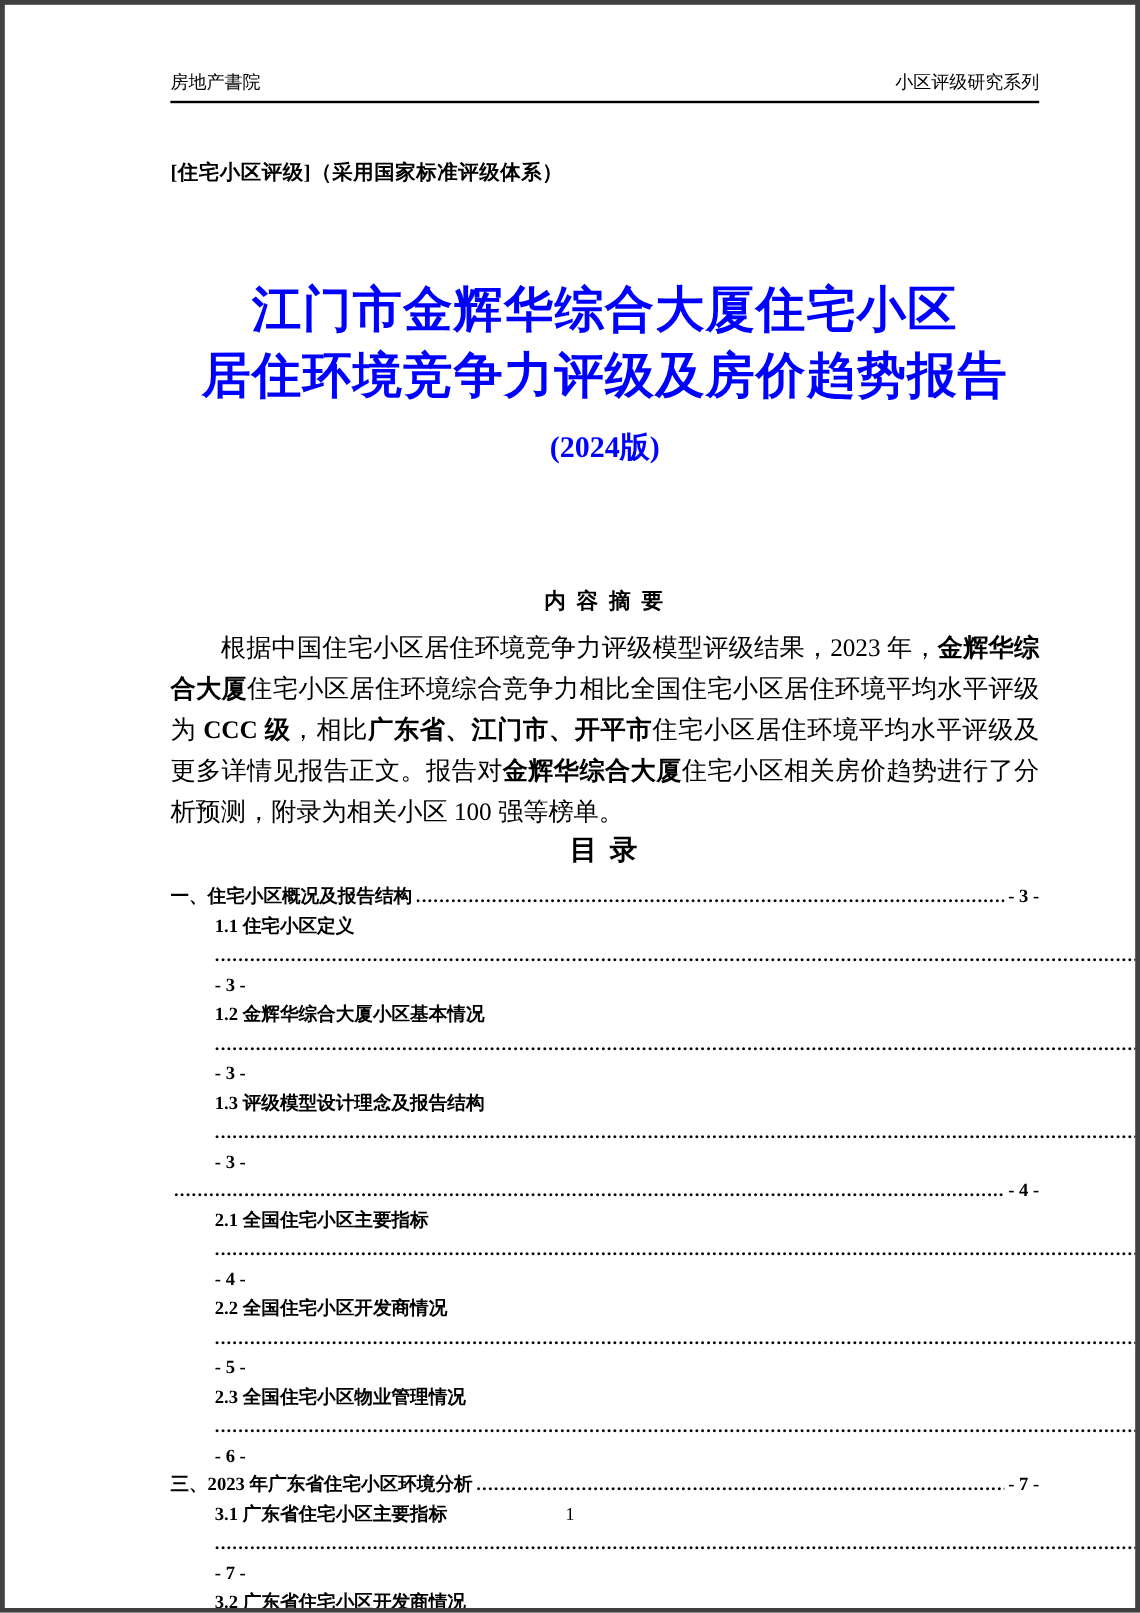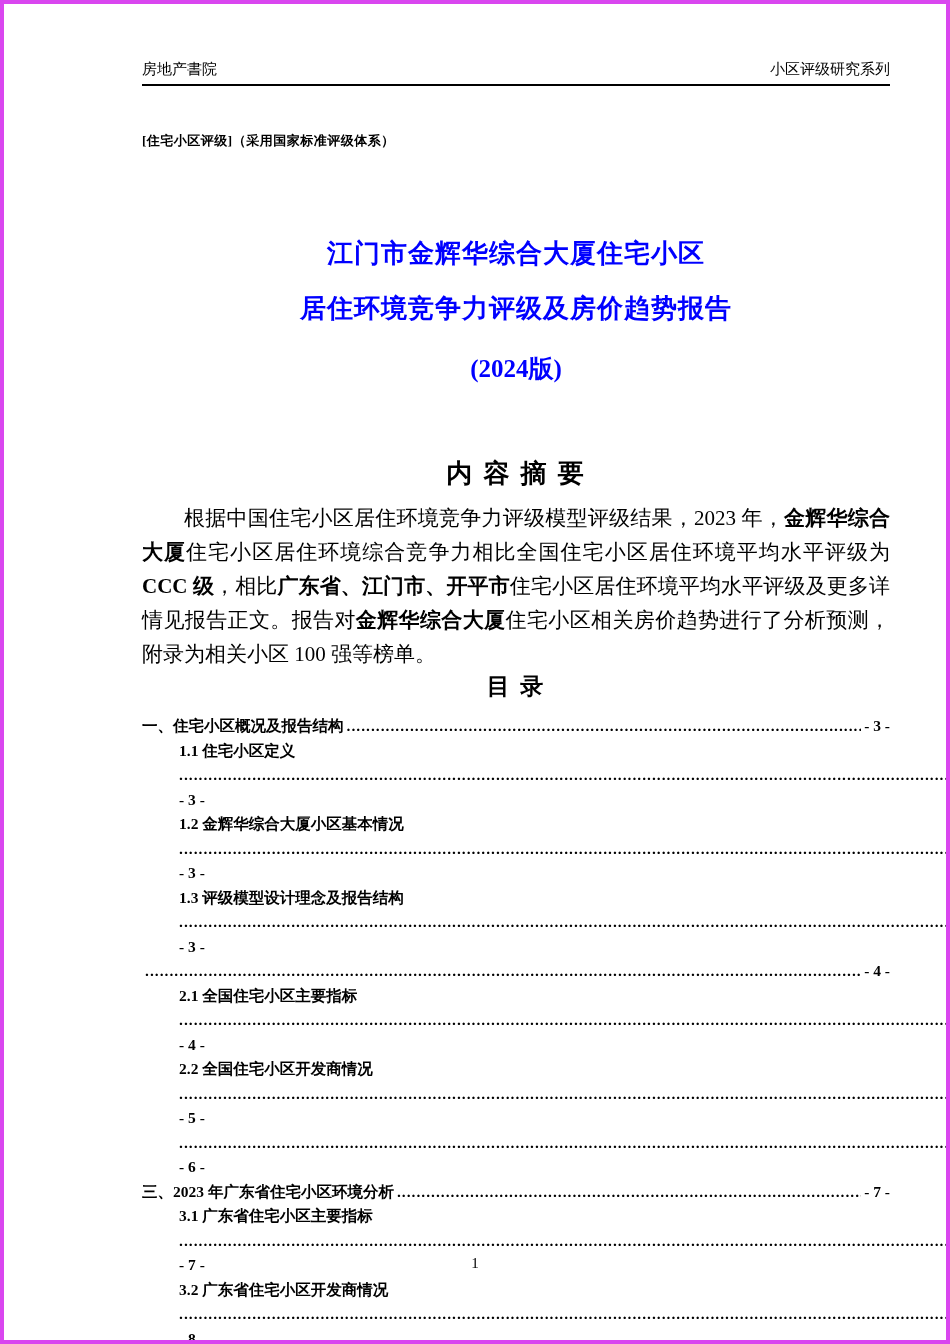--- a/index.html
+++ b/index.html
@@ -4,55 +4,55 @@
 <style>
   * { margin: 0; padding: 0; box-sizing: border-box; }
   html, body { background: #ffffff; }
   body {
     width: 950px; height: 1344px;
     font-family: "Liberation Serif", "DejaVu Serif", serif;
     color: #000;
   }
   .page {
     width: 950px; height: 1344px;
-    border: 4px solid #d946ef;
+    border: 4px solid #404040;
     background: #fff;
     position: relative;
-    padding: 56px 56px 0 138px;
+    padding: 56px 80px 0 138px;
     overflow: hidden;
   }
   
   .header {
     display: flex; justify-content: space-between; align-items: flex-end;
     font-size: 15px; line-height: 18px;
   }
   .header-rule {
     border: none; border-top: 2px solid #000;
     margin-top: 6px; width: 100%;
   }
   
   .tagline {
     margin-top: 46px;
-    font-size: 13px; font-weight: bold;
+    font-size: 17px; font-weight: bold;
     letter-spacing: 0.5px;
   }
   
   .title-block {
     margin-top: 76px;
     text-align: center;
     color: var(--title-blue, #0000FF);
     font-weight: bold;
   }
-  .title-line { font-size: 26px; line-height: 55px; letter-spacing: 1px; }
+  .title-line { font-size: 41px; line-height: 55px; letter-spacing: 1px; }
   .title-edition { font-size: 25px; line-height: 34px; margin-top: 16px; }
   
   .abstract-heading {
-    margin-top: 70px;
+    margin-top: 98px;
     text-align: center;
-    font-size: 26px; font-weight: bold;
+    font-size: 18px; font-weight: bold;
     font-family: "Liberation Sans", "DejaVu Sans", sans-serif;
     letter-spacing: 2px;
   }
   .abstract {
     margin-top: 10px;
     font-size: 21px;
     line-height: 34px;
     text-align: justify;
     text-indent: 2em;
   }
@@ -139,20 +139,21 @@
         <span class="toc-label">2.1 全国住宅小区主要指标</span>
         <span class="toc-leader"></span>
         <span class="toc-page">- 4 -</span>
       </div>
       <div class="toc-row toc-sub">
         <span class="toc-label">2.2 全国住宅小区开发商情况</span>
         <span class="toc-leader"></span>
         <span class="toc-page">- 5 -</span>
       </div>
       <div class="toc-row toc-sub">
+        <span class="toc-label">2.3 全国住宅小区物业管理情况</span>
         <span class="toc-leader"></span>
         <span class="toc-page">- 6 -</span>
       </div>
       <div class="toc-row">
         <span class="toc-label">三、2023 年广东省住宅小区环境分析</span>
         <span class="toc-leader"></span>
         <span class="toc-page">- 7 -</span>
       </div>
       <div class="toc-row toc-sub">
         <span class="toc-label">3.1 广东省住宅小区主要指标</span>

